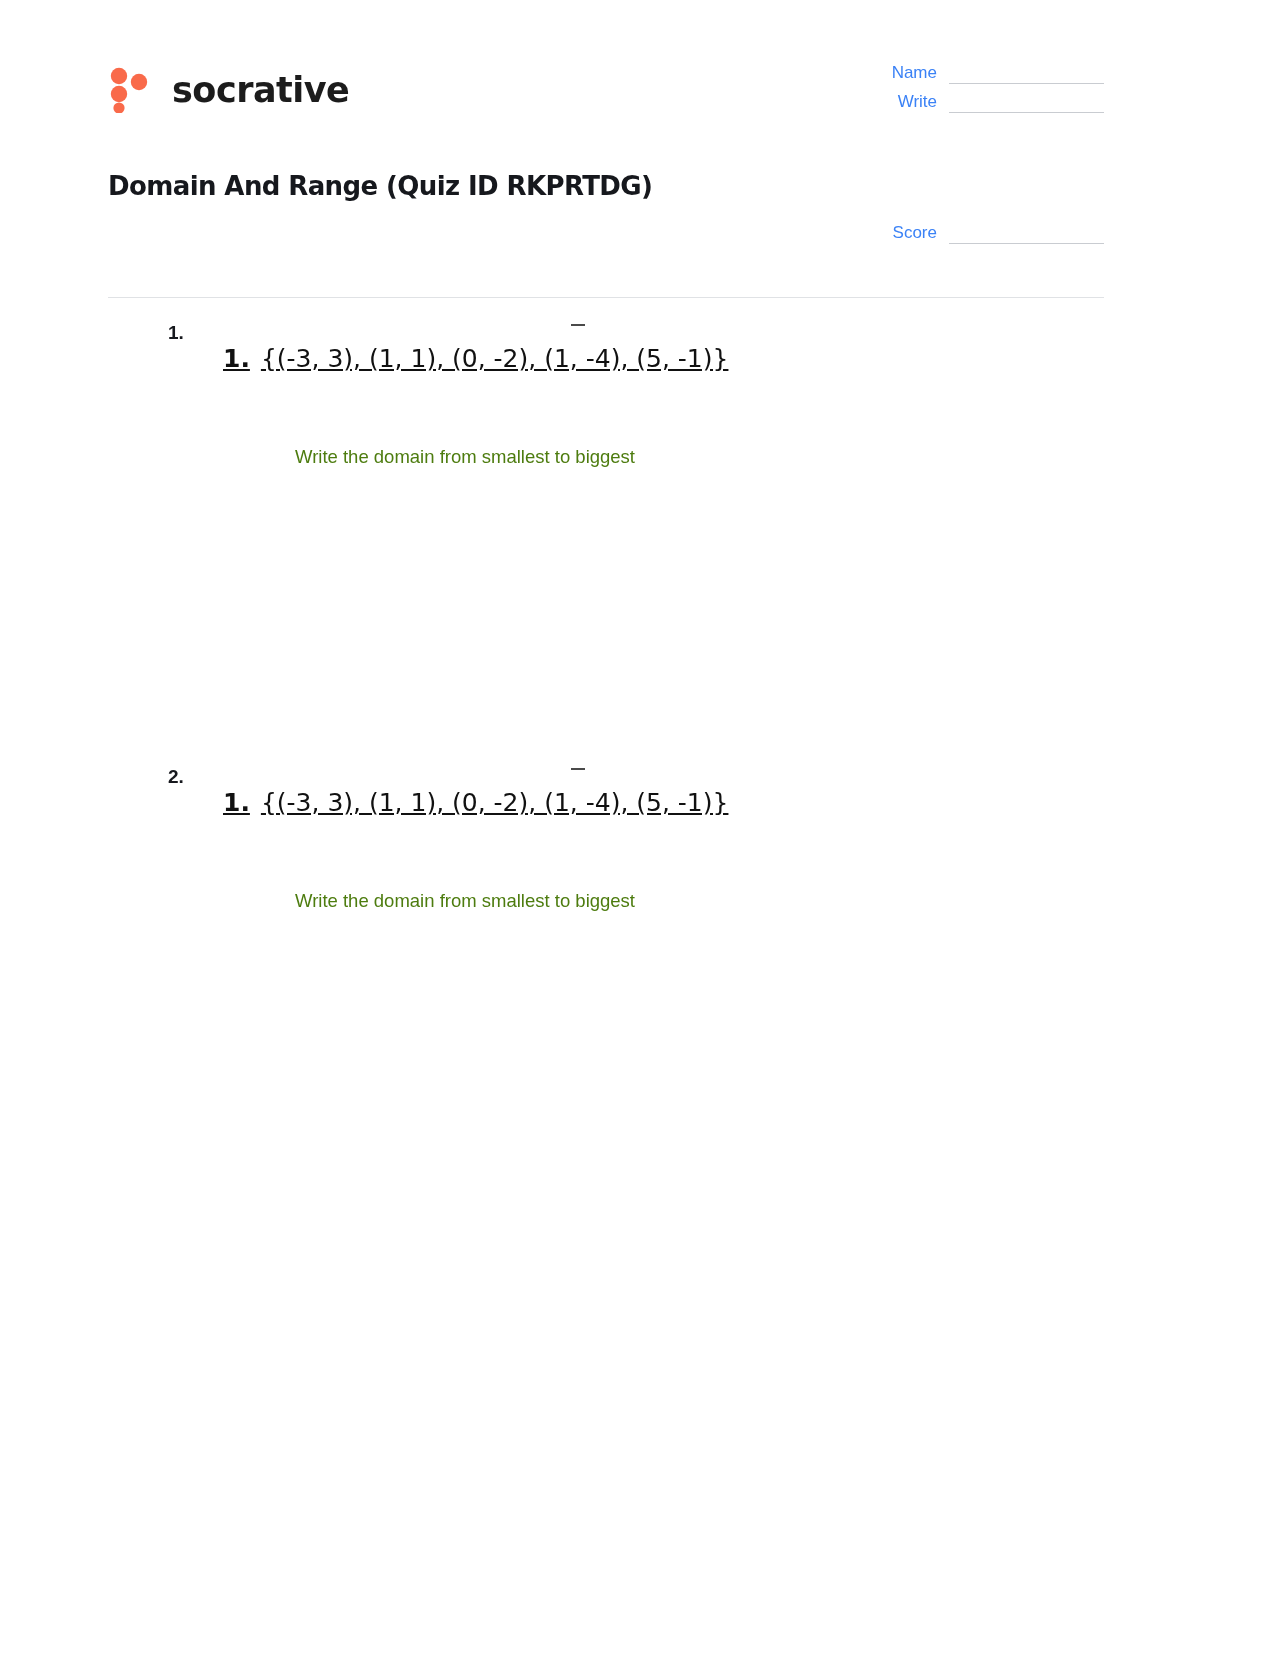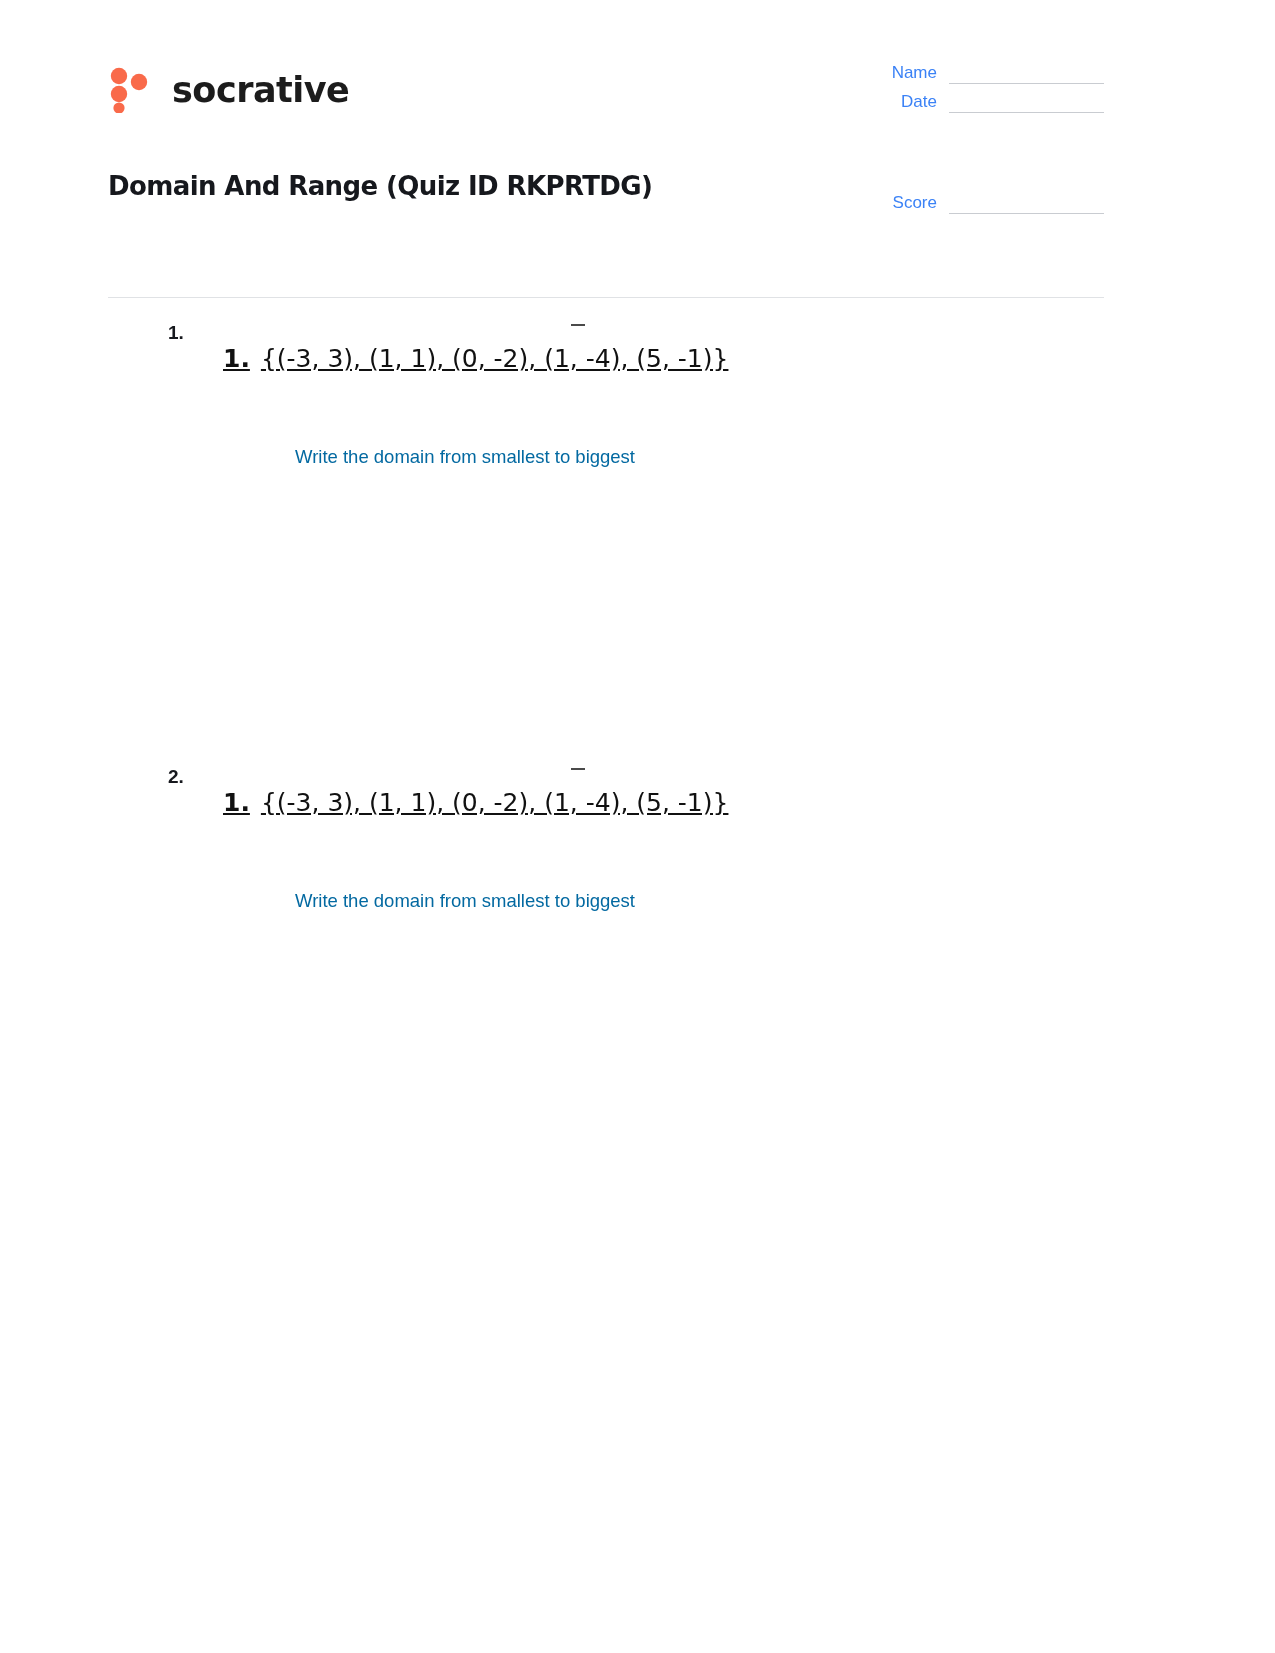--- a/index.html
+++ b/index.html
@@ -75,21 +75,21 @@
     padding-right: 12px;
     line-height: 1;
     padding-bottom: 3px;
   }
   .meta-line {
     width: 155px;
     border-bottom: 1px solid #c9ccd1;
     height: 1px;
   }
   .meta-score {
-    margin-top: 72px;
+    margin-top: 102px;
   }
 
   .quiz-title {
     position: absolute;
     left: 0;
     top: 98px;
     width: 660px;
     font-family: "DejaVu Sans", sans-serif;
     font-size: 26px;
     font-weight: 700;
@@ -158,21 +158,21 @@
   .q-image .img-line .idx {
     font-weight: 700;
     margin-right: 11px;
   }
 
   .q-prompt {
     position: absolute;
     left: 93px;
     top: 123px;
     font-size: 18.5px;
-    color: #0369a1;
+    color: #4d7c0f;
     line-height: 1.3;
     white-space: nowrap;
   }
 </style>
 </head>
 <body>
 
 <div class="page">
 
   <div class="header">
@@ -188,21 +188,21 @@
       </span>
       <span class="brand-text">socrative</span>
     </div>
 
     <div class="meta">
       <div class="meta-row">
         <span class="meta-label">Name</span>
         <span class="meta-line"></span>
       </div>
       <div class="meta-row">
-        <span class="meta-label">Date</span>
+        <span class="meta-label">Write</span>
         <span class="meta-line"></span>
       </div>
       <div class="meta-row meta-score">
         <span class="meta-label">Score</span>
         <span class="meta-line"></span>
       </div>
     </div>
 
     <h1 class="quiz-title">Domain And Range (Quiz ID RKPRTDG)</h1>
   </div>

